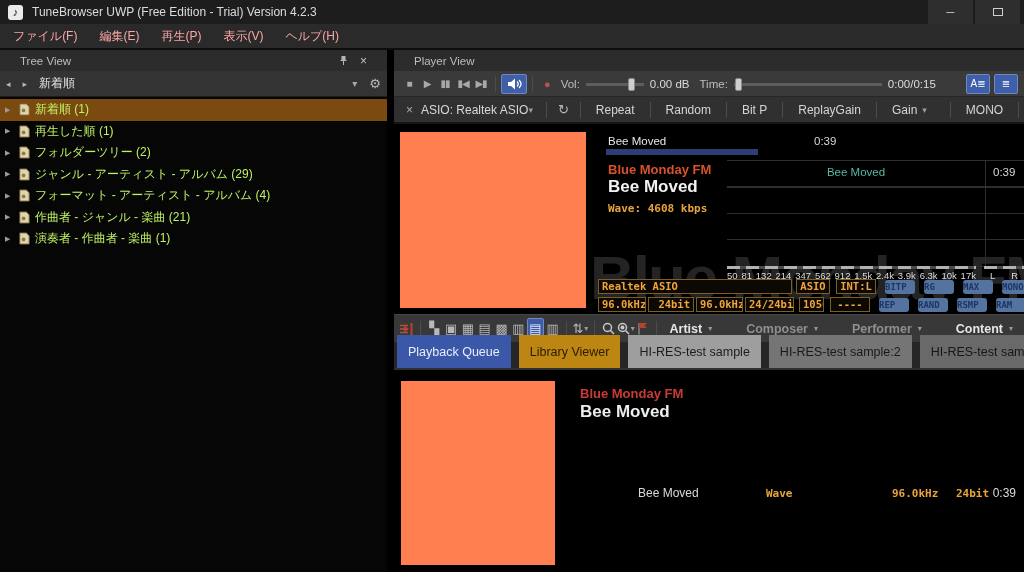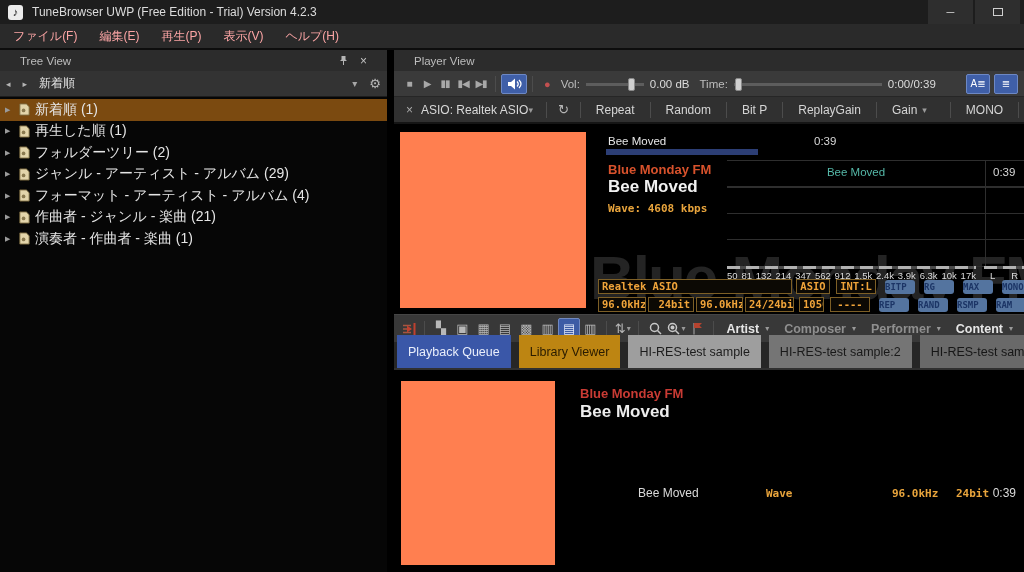--- a/index.html
+++ b/index.html
@@ -34,21 +34,21 @@
     align-items:center; padding:0 6px; flex:none; }
   .nav-arrows { color:#b5b5b5; font-size:9px; letter-spacing:2px; margin-right:10px; }
   .nav-field { flex:1; font-size:12px; color:#e3e3e3; }
   .nav-dd { color:#a8a8a8; font-size:10px; margin-right:12px; }
   .nav-gear { color:#b8b8b8; font-size:13px; }
   .tree { flex:1; background:#060606; padding-top:2px; }
   .tree-row { height:21.5px; display:flex; align-items:center; padding-left:5px; }
   .tree-row.selected { background:#7b4a10; }
   .t-exp { width:13px; color:#9a9a9a; font-size:7px; flex:none; }
   .t-ico { width:17px; flex:none; display:flex; align-items:center; }
-  .t-label { font-size:14px; color:#e5e5e5; white-space:nowrap; }
+  .t-label { font-size:12px; color:#bef264; white-space:nowrap; }
 
   .panel-gap { width:7px; background:#000; flex:none; }
 
   
   .right-panel { width:630px; display:flex; flex-direction:column; flex:none; }
 
   
   .transport { height:26px; background:#3a3a3a; border-bottom:1px solid #262626; display:flex;
     align-items:center; padding:0 6px; flex:none; }
   .tp-btn { color:#a8a8a8; font-size:10px; width:18px; text-align:center; letter-spacing:-1px; }
@@ -112,21 +112,21 @@
   .toggle { width:30px; height:14px; margin-left:9px; background:#54749f; border-radius:3px;
     color:#1c3566; font-size:9px; text-align:left; line-height:14px; flex:none; }
 
   
   .view-toolbar { height:28px; background:#383838; border-top:1px solid #454545; display:flex;
     align-items:center; padding:0 4px; flex:none; }
   .vt-btn { width:23px; height:21px; display:flex; align-items:center; justify-content:center;
     color:#b8b8b8; font-size:13px; border-radius:2px; }
   .vt-btn.selected { background:#3d5ca5; border:1px solid #7189c0; color:#dfe6f8; }
   .vt-dd { color:#999; font-size:8px; margin-left:1px; }
-  .vt-dropdowns { margin-left:auto; display:flex; align-items:center; gap:1px; }
+  .vt-dropdowns { margin-left:auto; display:flex; align-items:center; gap:20px; }
   .vt-drop { font-size:12.5px; font-weight:bold; color:#e6e6e6; padding:0 7px; display:flex; align-items:center; gap:5px; }
   .vt-drop.dim { color:#8f8f8f; }
 
   
   .tab-bar { height:26px; background:#262626; display:flex; align-items:flex-end; padding-left:3px; flex:none; }
   .tab { height:33px; line-height:26px; padding:0 11px; font-size:12.5px; white-space:nowrap;
     display:flex; align-items:center; margin-right:8px; }
   .tab.blue  { background:#3a57a8; color:#e9eefb; }
   .tab.amber { background:#bd8512; color:#2a1c00; }
   .tab.gray1 { background:#9e9e9e; color:#1c1c1c; }
@@ -293,21 +293,21 @@
         <span class="slider vol-slider">
             <span class="track"></span>
             <span class="thumb"></span>
           </span>
         <span class="tp-value">0.00 dB</span>
         <span class="tp-label">Time:</span>
         <span class="slider time-slider">
             <span class="track"></span>
             <span class="thumb"></span>
           </span>
-        <span class="tp-value">0:00/0:39</span>
+        <span class="tp-value">0:00/0:15</span>
         <span class="tp-right">
           <span class="blue-btn">A≣</span>
           <span class="blue-btn">≣</span>
         </span>
       </div>
 
       <div class="output-row">
         <span class="out-x">×</span>
         <span class="out-device">ASIO: Realtek ASIO</span>
         <span class="out-dd">▾</span>

